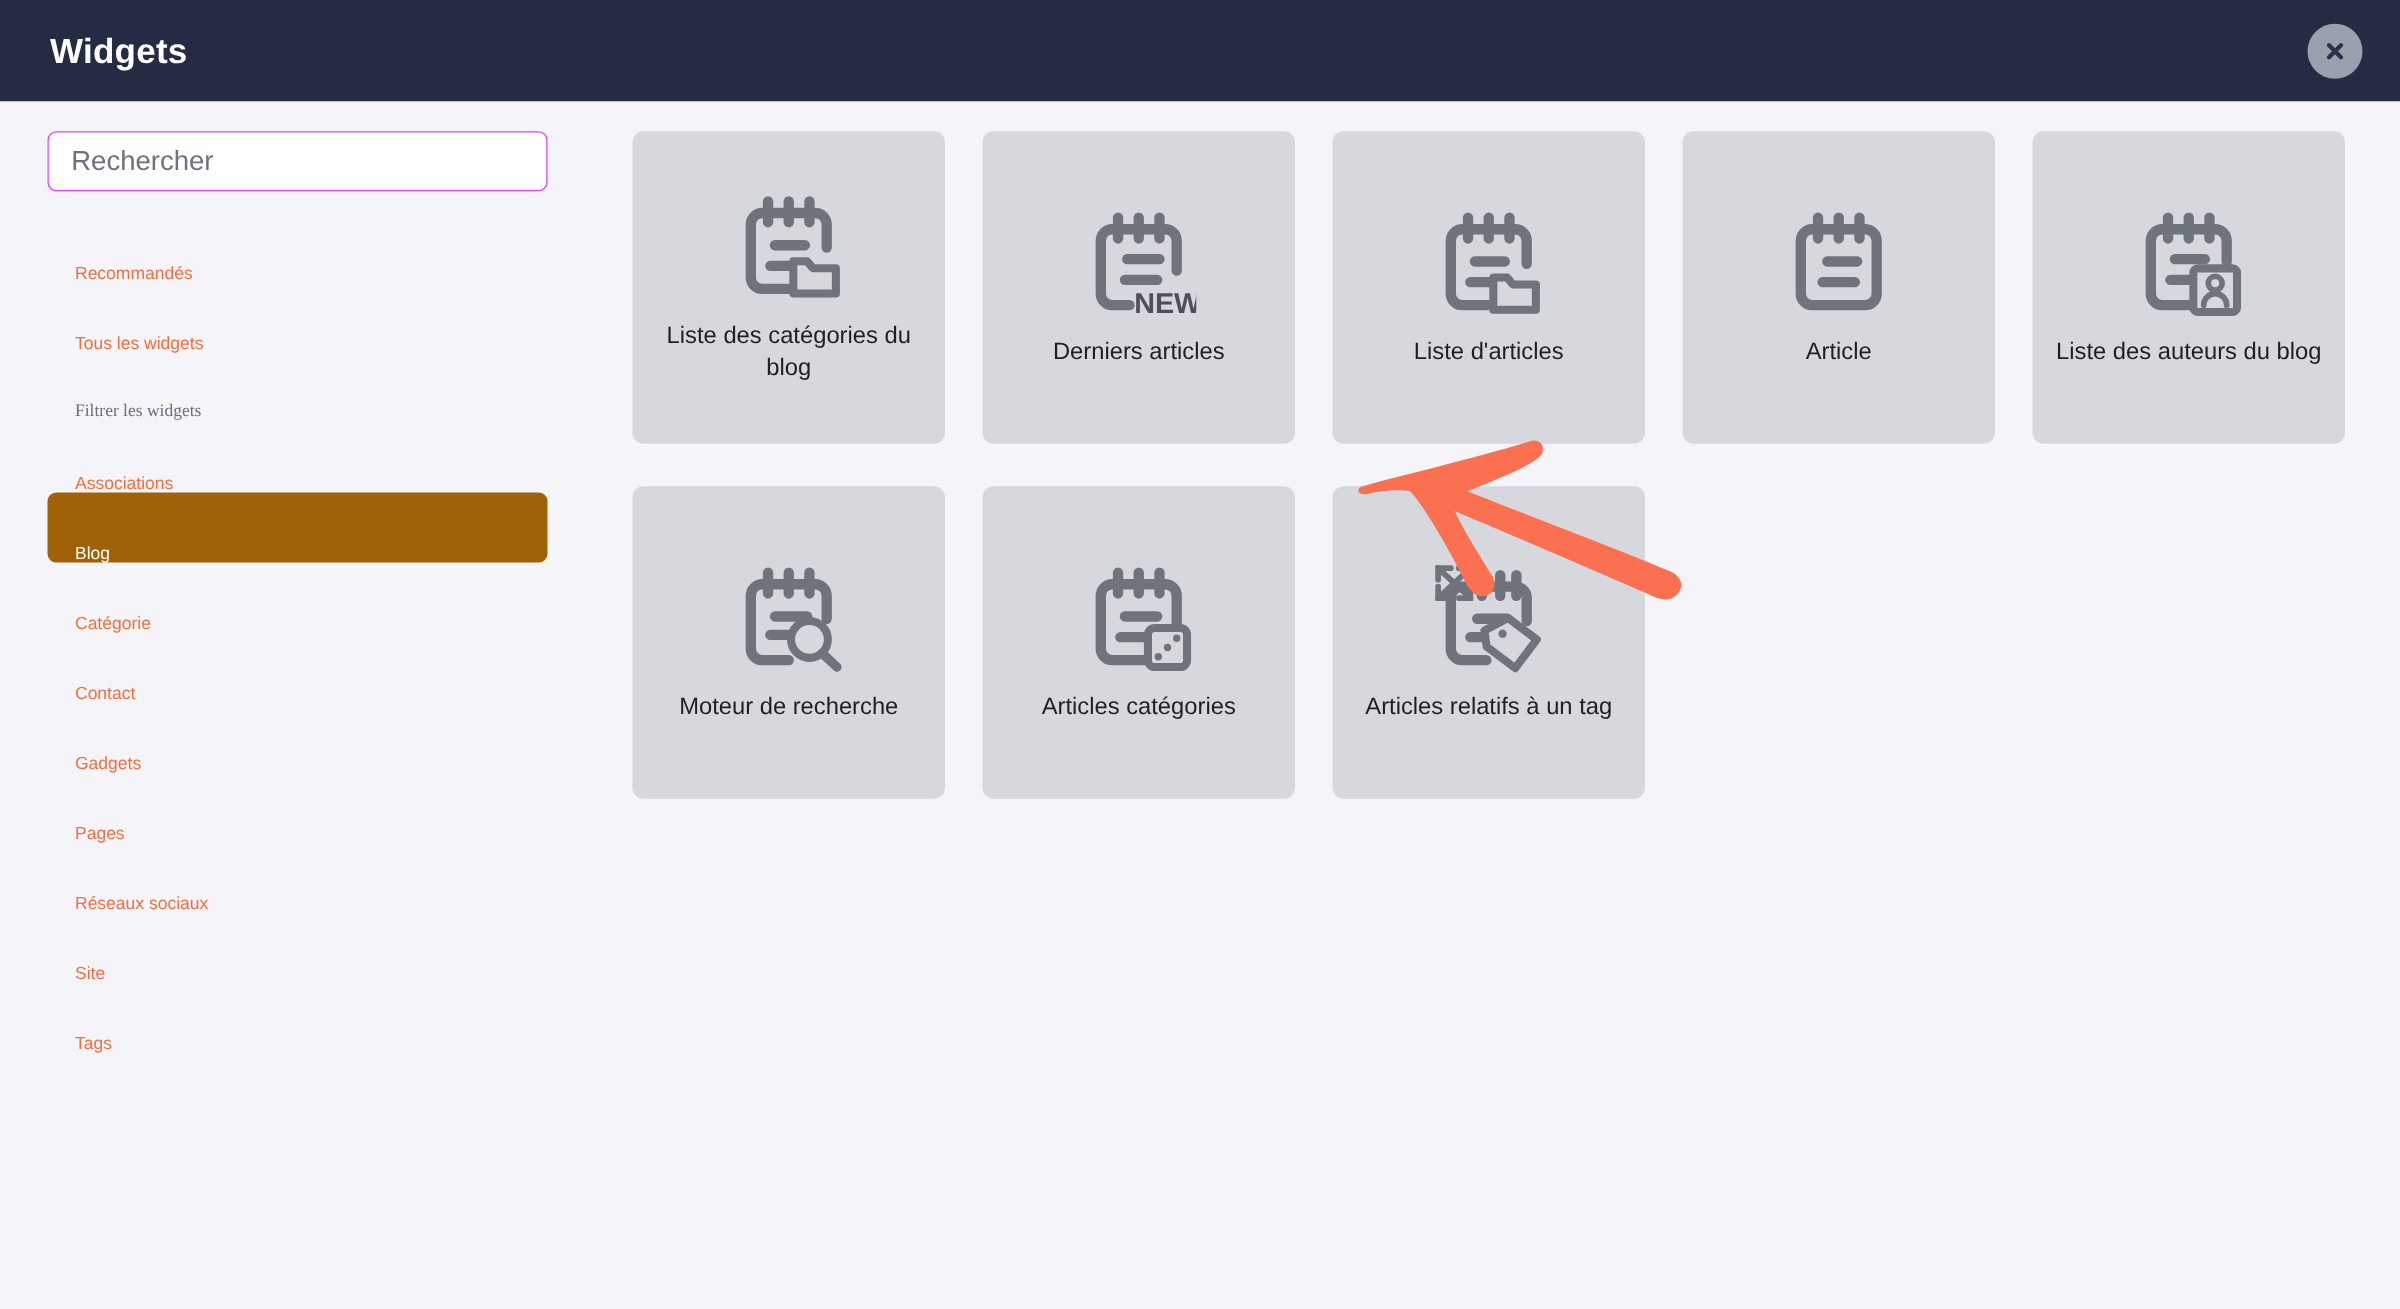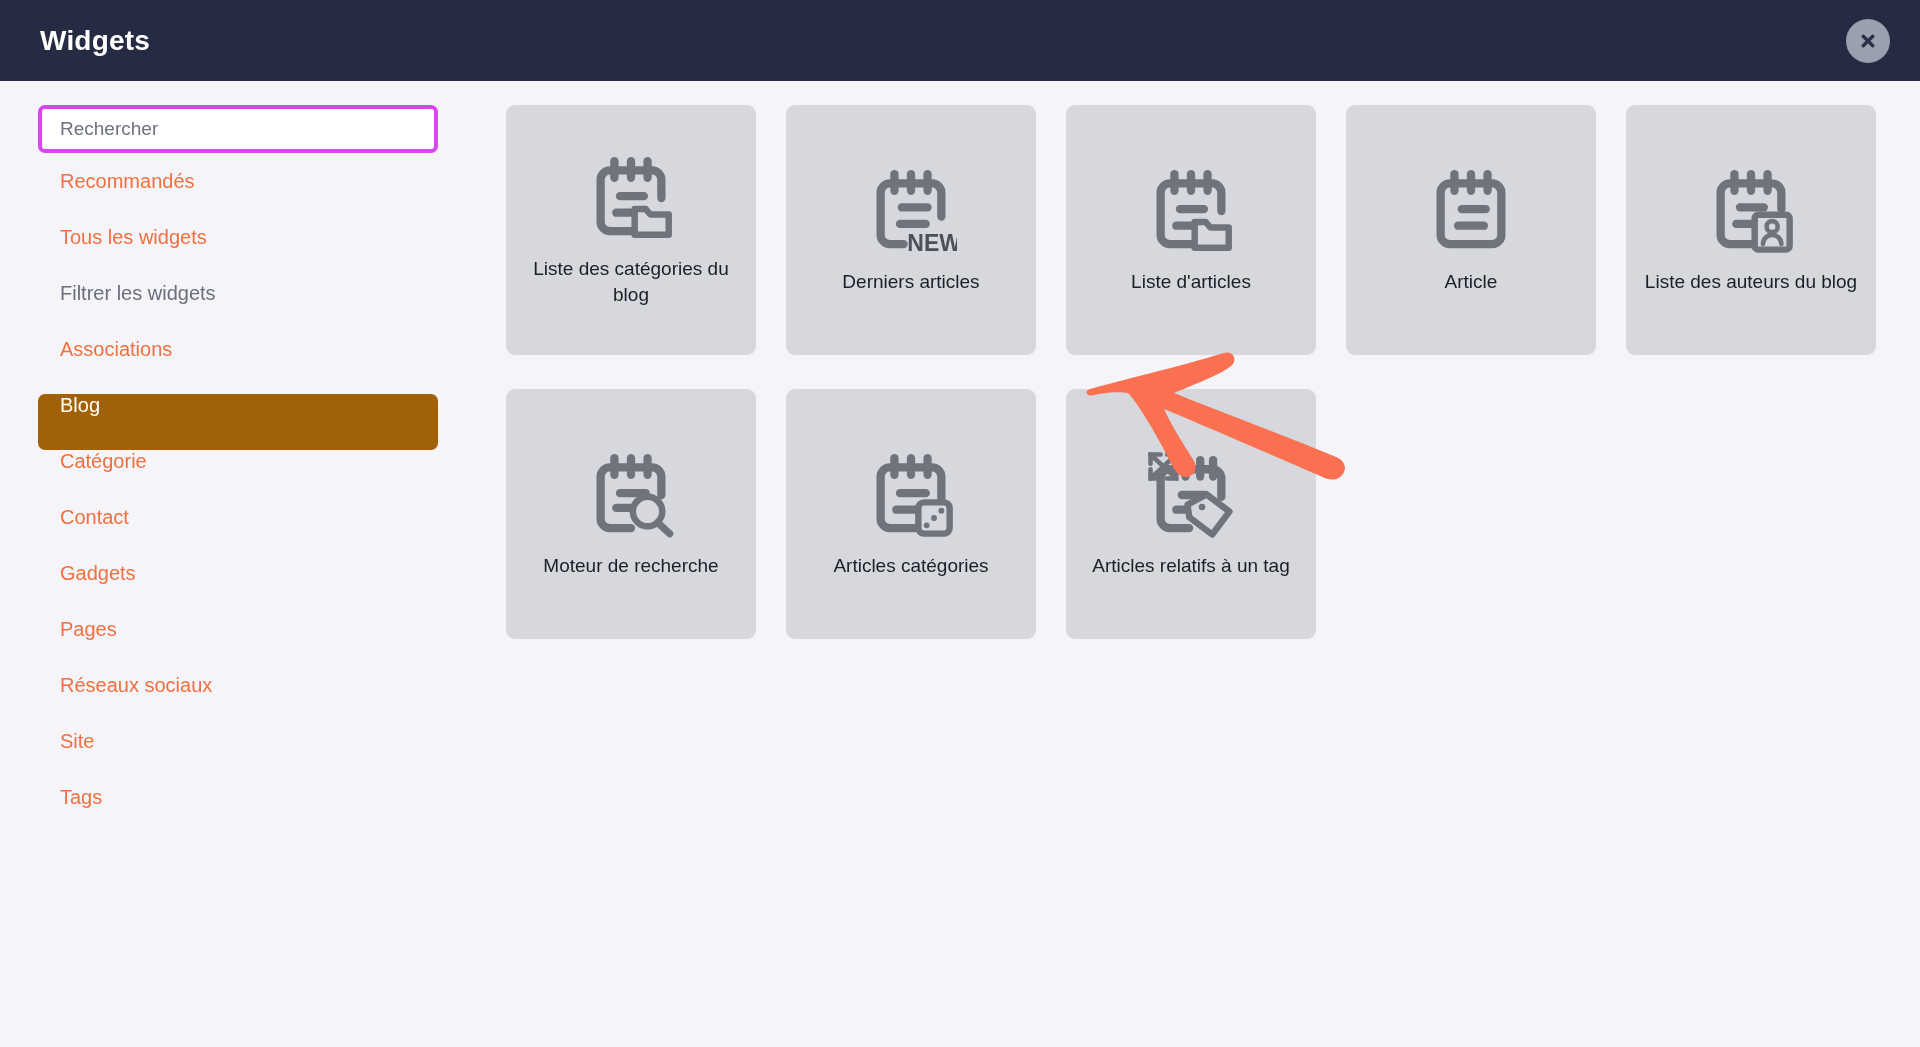--- a/index.html
+++ b/index.html
@@ -54,49 +54,50 @@
 
   
   .sidebar {
     width: 478px;
     flex: 0 0 478px;
     padding: 24px 40px 0 38px;
   }
   .search-input {
     width: 100%;
     height: 48px;
-    border: 4px solid #d946ef;
+    border: 1px solid #d946ef;
     border-radius: 7px;
     background: #ffffff;
     padding: 0 18px;
-    font-size: 19px;
+    font-size: 22px;
     font-family: "Liberation Sans", sans-serif;
     color: #333742;
     outline: none;
   }
   .search-input::placeholder { color: #6d7180; }
 
   .nav-list {
     list-style: none;
     margin-top: 17px;
   }
   .nav-item {
     height: 56px;
     display: flex;
-    align-items: flex-start;
+    align-items: flex-end;
     padding: 0 22px;
     border-radius: 7px;
-    font-size: 20px;
+    font-size: 14px;
     color: #f1703f;
     cursor: pointer;
     white-space: nowrap;
   }
   .nav-item.muted {
     color: #6b6f7c;
     cursor: default;
+    font-family: Liberation Serif, serif;
   }
   .nav-item.active {
     background: #a16207;
     color: #ffffff;
   }
 
   
   .main {
     flex: 1;
     position: relative;

